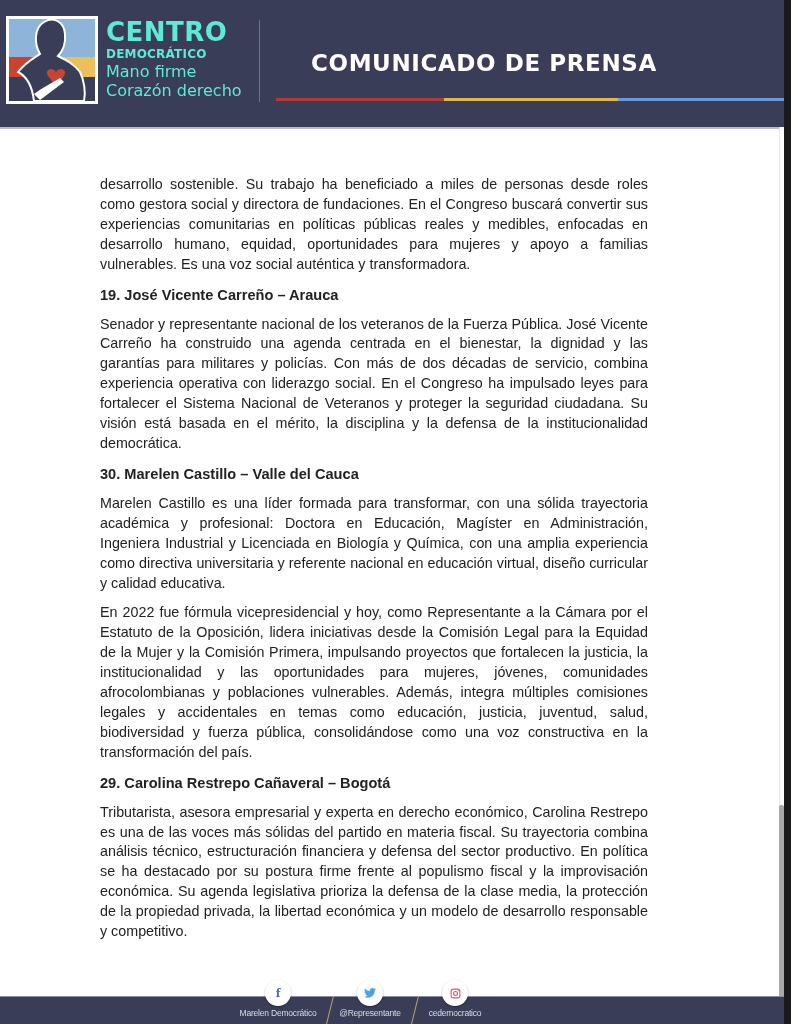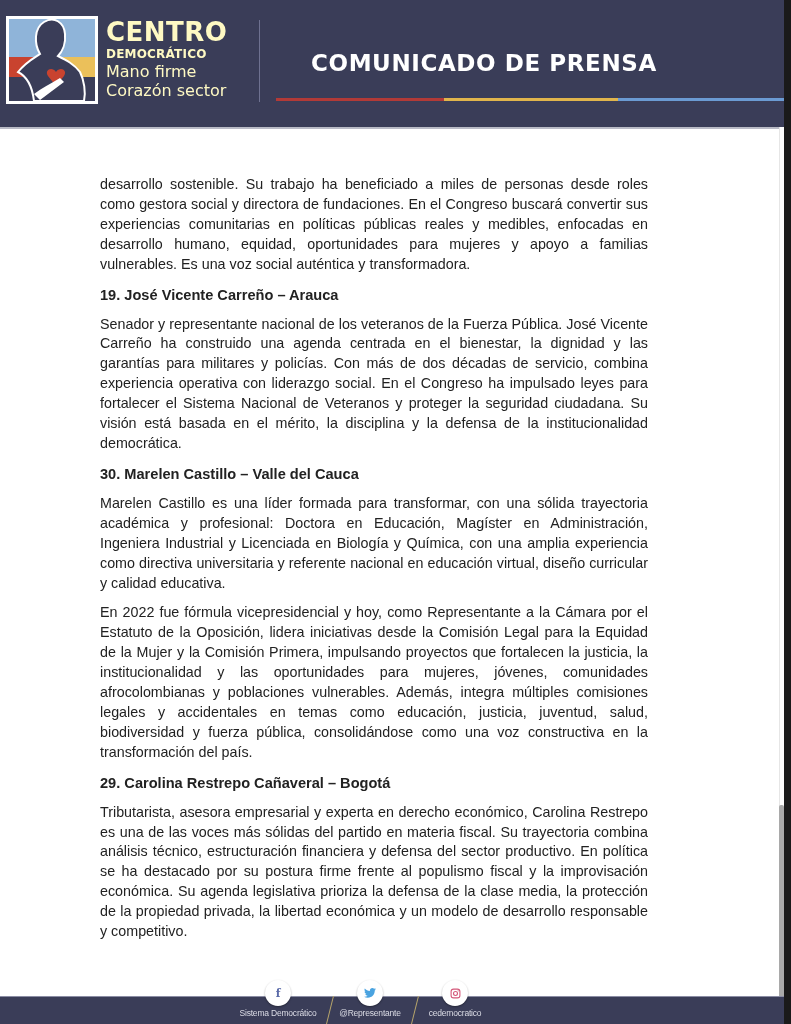--- a/index.html
+++ b/index.html
@@ -1,19 +1,19 @@
 <!DOCTYPE html>
 <html><head>
 <meta charset="utf-8">
 <style>
   html, body { margin:0; padding:0; }
   body { width:791px; height:1024px; position:relative; overflow:hidden; background:#ffffff; font-family:"Liberation Sans", sans-serif; color:#222; }
   .header { position:absolute; left:0; top:0; width:784px; height:127px; background:#3a3d58; border-bottom:2px solid #b9bbc6; }
   .logo-box { position:absolute; left:4px; top:14px; width:96px; height:92px; }
-  .brand { position:absolute; left:106px; top:18px; color:#fef9c3; }
+  .brand { position:absolute; left:106px; top:18px; color:#5eead4; }
   .brand .b1 { font-family:"DejaVu Sans", sans-serif; font-weight:bold; font-size:26px; letter-spacing:0.5px; line-height:28px; }
   .brand .b2 { font-family:"DejaVu Sans", sans-serif; font-weight:bold; font-size:12px; line-height:16px; letter-spacing:0.2px; }
   .brand .b3 { font-family:"DejaVu Sans", sans-serif; font-size:16px; line-height:19px; }
   .vdiv { position:absolute; left:259px; top:20px; width:1px; height:82px; background:#6e7190; }
   .press-title { position:absolute; left:311px; top:50px; color:#fff; font-family:"DejaVu Sans", sans-serif; font-weight:bold; font-size:23px; letter-spacing:0.6px; white-space:nowrap; }
   .stripe { position:absolute; top:98px; height:3px; }
   .page-content { position:absolute; left:100px; top:175px; width:548px; font-size:14.3px; line-height:19.9px; color:#222; }
   .page-content p { margin:0 0 10px 0; text-align:justify; }
   .page-content h3 { margin:0 0 10px 0; font-size:14.6px; font-weight:bold; line-height:20px; }
   .footer { position:absolute; left:0; top:996px; width:784px; height:28px; background:#3a3d58; border-top:1px solid #8b8da4; }
@@ -36,21 +36,21 @@
     <rect x="48" y="43" width="43" height="20" fill="#ebc05a"></rect>
     <rect x="5" y="63" width="86" height="24" fill="#3a3d58"></rect>
     <path d="M30 87 C28 70 22 62 14 58 C22 48 30 44 36 40 C30 30 30 14 40 8 C50 2 60 8 61 20 C62 30 58 38 54 42 C62 46 70 50 76 58 C80 66 82 78 80 87 Z" fill="#3a3d58" stroke="#ffffff" stroke-width="2"></path>
     <path d="M44 62 C40 56 48 52 52 58 C56 52 64 56 60 62 L52 72 Z" fill="#c9432f"></path>
     <path d="M30 80 C38 74 46 70 56 64 L60 68 C52 74 44 80 36 86 Z" fill="#ffffff"></path>
   </svg>
   <div class="brand">
     <div class="b1">CENTRO</div>
     <div class="b2">DEMOCRÁTICO</div>
     <div class="b3">Mano firme</div>
-    <div class="b3">Corazón sector</div>
+    <div class="b3">Corazón derecho</div>
   </div>
   <div class="vdiv"></div>
   <div class="press-title">COMUNICADO DE PRENSA</div>
   <div class="stripe" style="left:276px;width:168px;background:#b23a37;"></div>
   <div class="stripe" style="left:444px;width:174px;background:#e0b54c;"></div>
   <div class="stripe" style="left:618px;width:166px;background:#6b9bd3;"></div>
 </div>
 
 <div class="page-content">
   <p>desarrollo sostenible. Su trabajo ha beneficiado a miles de personas desde roles como gestora social y directora de fundaciones. En el Congreso buscará convertir sus experiencias comunitarias en políticas públicas reales y medibles, enfocadas en desarrollo humano, equidad, oportunidades para mujeres y apoyo a familias vulnerables. Es una voz social auténtica y transformadora.</p>
@@ -65,21 +65,21 @@
   <h3>29. Carolina Restrepo Cañaveral – Bogotá</h3>
   <p>Tributarista, asesora empresarial y experta en derecho económico, Carolina Restrepo es una de las voces más sólidas del partido en materia fiscal. Su trayectoria combina análisis técnico, estructuración financiera y defensa del sector productivo. En política se ha destacado por su postura firme frente al populismo fiscal y la improvisación económica. Su agenda legislativa prioriza la defensa de la clase media, la protección de la propiedad privada, la libertad económica y un modelo de desarrollo responsable y competitivo.</p>
 </div>
 
 <div class="footer"></div>
 <div class="slash" style="left:326px;"></div>
 <div class="slash" style="left:411px;"></div>
 
 <div class="social" style="left:238px;width:80px;">
   <div class="circle" style="color:#5a6aa8;font-family:'DejaVu Serif', serif;">f</div>
-  <div class="label">Sistema Democrático</div>
+  <div class="label">Marelen Democrático</div>
 </div>
 <div class="social" style="left:332px;width:76px;">
   <div class="circle" style="color:#4aa3e0;">
     <svg width="12" height="10" viewBox="0 0 24 20">
         <path d="M24 2.4c-.9.4-1.8.6-2.8.8 1-.6 1.8-1.6 2.2-2.7-1 .6-2 1-3.1 1.2C19.3.7 18 .1 16.6.1c-2.7 0-4.9 2.2-4.9 4.9 0 .4 0 .8.1 1.1C7.7 5.9 4.1 4 1.7 1 1.2 1.7 1 2.6 1 3.5c0 1.7.9 3.2 2.2 4.1-.8 0-1.6-.2-2.2-.6v.1c0 2.4 1.7 4.4 3.9 4.8-.4.1-.8.2-1.3.2-.3 0-.6 0-.9-.1.6 2 2.4 3.4 4.6 3.4-1.7 1.3-3.8 2.1-6.1 2.1-.4 0-.8 0-1.2-.1 2.2 1.4 4.8 2.2 7.5 2.2 9.1 0 14-7.5 14-14v-.6c1-.7 1.8-1.6 2.5-2.6z" fill="#4aa3e0"></path>
       </svg>
   </div>
   <div class="label">@Representante</div>
 </div>
 <div class="social" style="left:420px;width:70px;">

